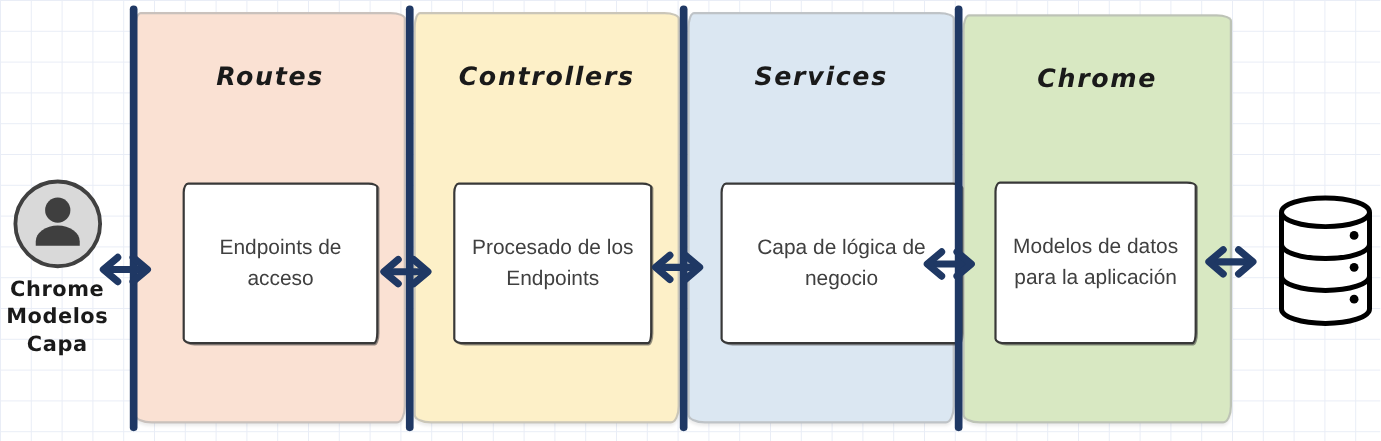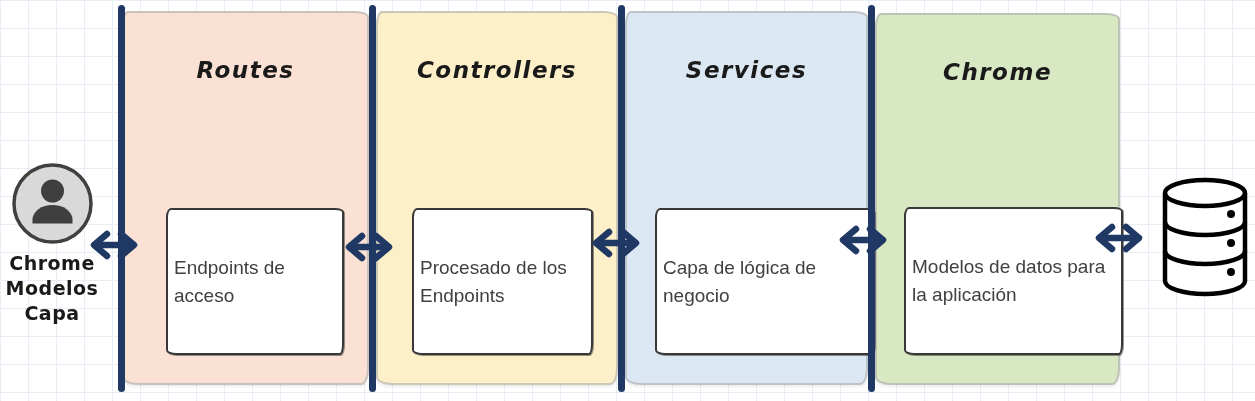--- a/index.html
+++ b/index.html
@@ -31,29 +31,28 @@
   .divider-bar{
     position:absolute;top:5px;width:7px;height:387px;
     background:#1f3864;border-radius:4px;z-index:3;
   }
   .bar-1{left:118px;} .bar-2{left:369px;} .bar-3{left:618px;} .bar-4{left:868px;}
   .node-box{
     position:absolute;box-sizing:border-box;background:#ffffff;
     border:2.5px solid #383838;
     border-radius:5px 9px 4px 10px / 9px 4px 11px 5px;
     display:flex;align-items:center;justify-content:center;
-    padding:6px;z-index:2;
+    text-align:center;padding:6px;z-index:2;
     box-shadow:1px 1px 0 rgba(60,60,60,.55);
-    margin-top:42px;
   }
   .node-text{font-size:19px;line-height:1.45;color:#404040;}
   .box-1{left:166px;top:166px;width:178px;height:147px;}
   .box-2{left:412px;top:166px;width:181px;height:147px;}
   .box-3{left:655px;top:166px;width:220px;height:147px;}
-  .box-4{left:904px;top:165px;width:219px;height:148px;}
+  .box-4{left:904px;top:165px;width:184px;height:148px;}
   .arrow{position:absolute;width:58px;height:34px;z-index:4;}
   .arrow-1{left:85px;top:228px;}
   .arrow-2{left:340px;top:230px;}
   .arrow-3{left:587px;top:226px;}
   .arrow-4{left:834px;top:223px;}
   .arrow-5{left:1090px;top:221px;}
   .client-group{position:absolute;left:0;top:162px;width:104px;z-index:2;}
   .user-icon{display:block;margin:0 auto;width:83px;height:83px;}
   .client-label{
     margin-top:6px;text-align:center;font-size:19px;line-height:25px;

